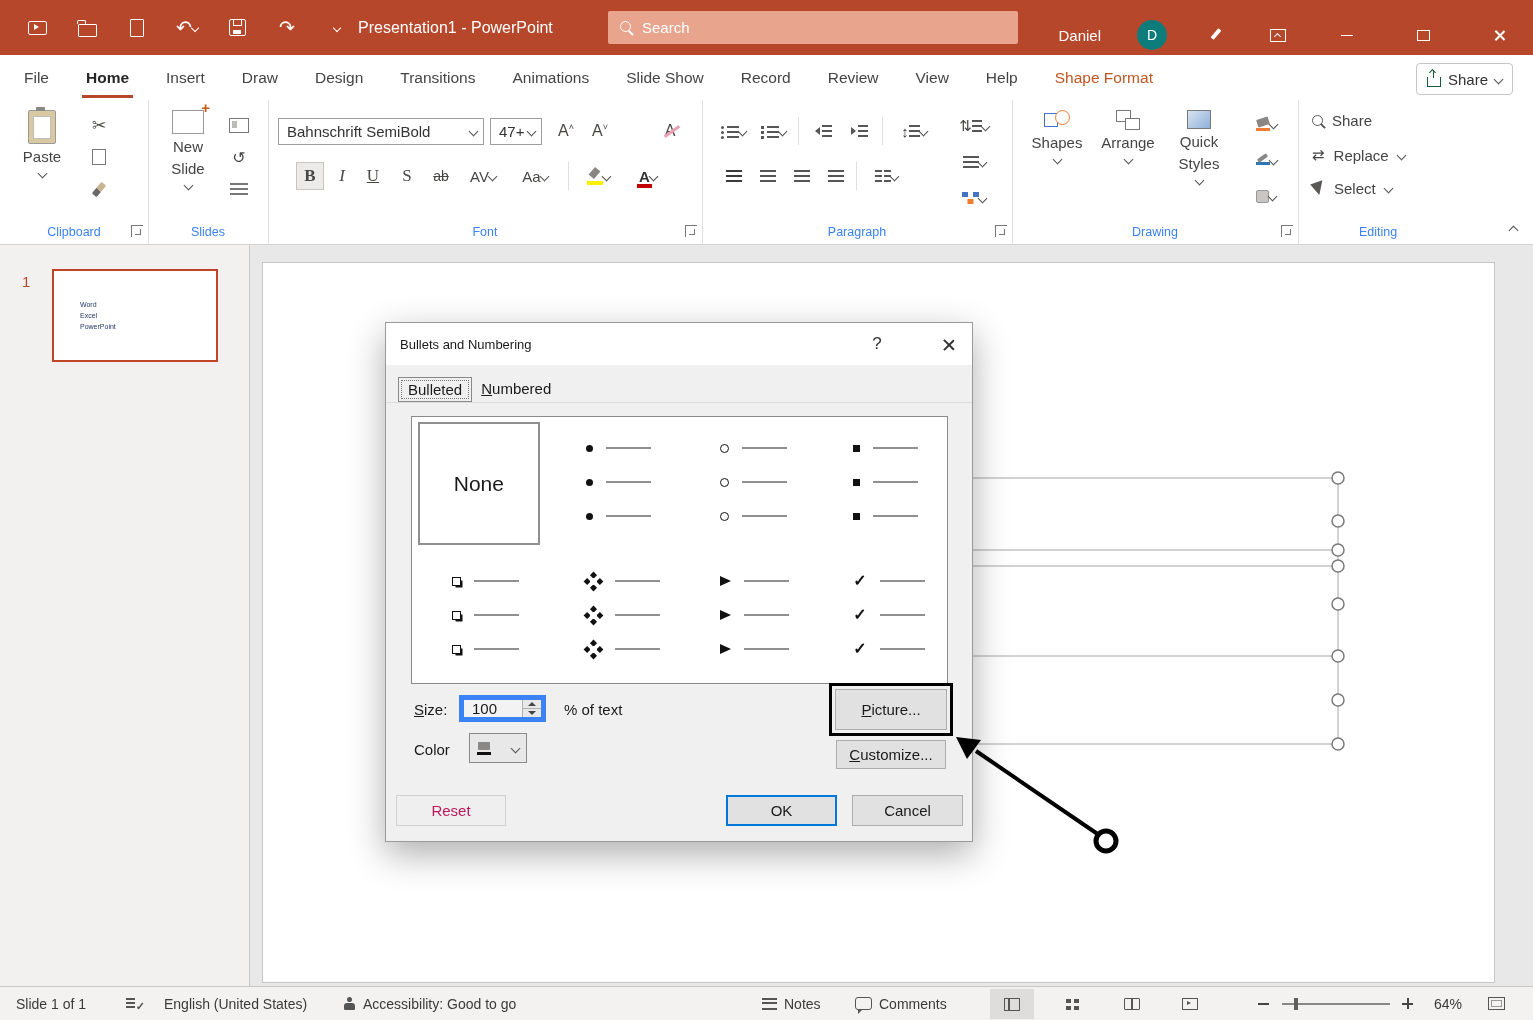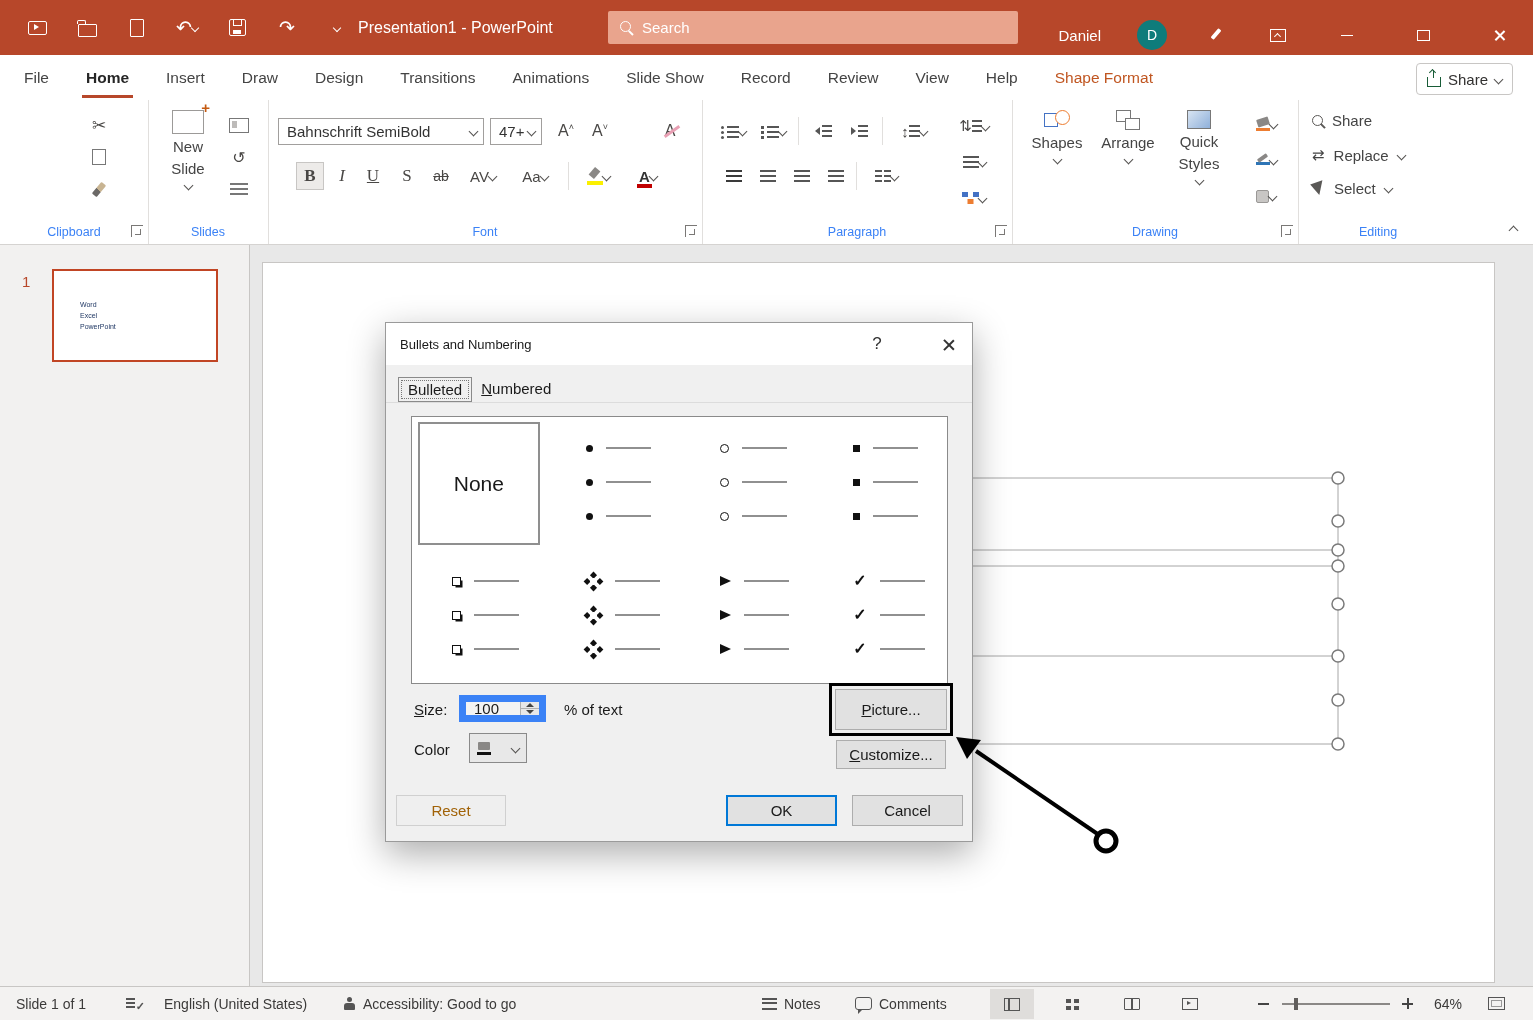--- a/index.html
+++ b/index.html
@@ -195,39 +195,39 @@
   .b-disc{width:7px;height:7px;border-radius:50%;background:#111;}
   .b-circle{width:9px;height:9px;border-radius:50%;border:1.6px solid #111;box-sizing:border-box;}
   .b-fsq{width:7px;height:7px;background:#111;}
   .b-hsq{width:9px;height:9px;border:1.6px solid #111;box-sizing:border-box;box-shadow:2.5px 2.5px 0 -1px #111;}
   .b-diam{width:5px;height:5px;margin:0 6px 0 5px;transform:rotate(45deg);
           box-shadow:4.5px 4.5px 0 #111,-4.5px -4.5px 0 #111,4.5px -4.5px 0 #111,-4.5px 4.5px 0 #111;}
   .b-arrow{width:0;height:0;border-left:11px solid #111;border-top:5.5px solid transparent;border-bottom:5.5px solid transparent;}
   .b-check{font-size:16px;font-weight:bold;color:#111;line-height:1;}
 
   .dlg-label{position:absolute;font-size:15px;color:#1A1A1A;}
-  .spinbox{position:absolute;left:73px;top:372px;width:87px;height:27px;border:7px solid #3b82f6;background:#fff;box-sizing:border-box;display:flex;}
+  .spinbox{position:absolute;left:73px;top:372px;width:87px;height:27px;border:5px solid #3b82f6;background:#fff;box-sizing:border-box;display:flex;}
   .spin-val{flex:1;display:flex;align-items:center;padding-left:8px;background:#F3F3F3;}
   .spin-btns{width:18px;display:flex;flex-direction:column;border-left:1px solid #B0B0B0;}
   .spin-up,.spin-dn{flex:1;display:flex;align-items:center;justify-content:center;background:#E8E8E8;}
   .spin-up{border-bottom:1px solid #B0B0B0;}
   .tri-up{width:0;height:0;border-bottom:4px solid #444;border-left:4px solid transparent;border-right:4px solid transparent;}
   .tri-dn{width:0;height:0;border-top:4px solid #444;border-left:4px solid transparent;border-right:4px solid transparent;}
   .colorbtn{position:absolute;left:83px;top:410px;width:58px;height:30px;border:1px solid #8A8A8A;background:#E8E8E8;
             display:flex;align-items:center;justify-content:space-between;padding:0 7px;box-sizing:border-box;}
   .ic-colordrop{display:flex;flex-direction:column;gap:2px;align-items:center;}
   .ic-colordrop .can{width:12px;height:8px;background:#8A8886;border-radius:1px;}
   .ic-colordrop .bar{width:14px;height:3px;background:#111;}
 
   .win-btn{position:absolute;background:#E1E1E1;border:1px solid #ADADAD;display:flex;align-items:center;justify-content:center;
            font-size:15px;color:#1A1A1A;box-sizing:border-box;}
   .pic-outline{position:absolute;left:443px;top:360px;width:124px;height:53px;border:3px solid #000;box-sizing:border-box;z-index:2;}
   .btn-picture{left:449px;top:366px;width:112px;height:41px;}
   .btn-customize{left:450px;top:417px;width:110px;height:29px;}
-  .btn-reset{left:10px;top:472px;width:110px;height:31px;background:#EFEFEF;border-color:#D0D0D0;color:#a16207;}
+  .btn-reset{left:10px;top:472px;width:110px;height:31px;background:#EFEFEF;border-color:#D0D0D0;color:#be185d;}
   .btn-ok{left:340px;top:472px;width:111px;height:31px;border:2px solid #0078D7;}
   .btn-cancel{left:466px;top:472px;width:111px;height:31px;}
 
   
   #statusbar{position:absolute;left:0;right:0;bottom:0;height:34px;background:#F3F2F1;border-top:1px solid #C8C6C4;
              font-size:14px;color:#3B3A39;box-sizing:border-box;}
   .sitem{position:absolute;top:0;height:33px;display:flex;align-items:center;gap:7px;}
   .ic-spell{position:relative;width:15px;height:13px;}
   .ic-spell::before{content:"";position:absolute;left:0;top:1px;width:9px;height:11px;
       background:repeating-linear-gradient(to bottom,#555 0 1.6px,transparent 1.6px 4px);}
@@ -335,20 +335,25 @@
     <div class="share-btn">
       <span class="ic-share"></span>
       <span>Share</span>
       <span class="chev"></span>
     </div>
   </div>
 
   <div id="ribbon">
 
     <div class="group" style="left:0;width:148px;">
+      <div class="big" style="left:12px;width:60px;">
+        <span class="ic-paste"></span>
+        <span class="lbl">Paste</span>
+        <span class="chev"></span>
+      </div>
       <span class="mini" style="left:86px;top:12px;font-size:17px;">✂</span>
       <span class="mini" style="left:86px;top:44px;">
           <span class="ic-copy"></span>
         </span>
       <span class="mini" style="left:86px;top:76px;">
           <span class="ic-painter"></span>
         </span>
       <div class="glabel">Clipboard</div>
       <span class="launcher"></span>
     </div>

